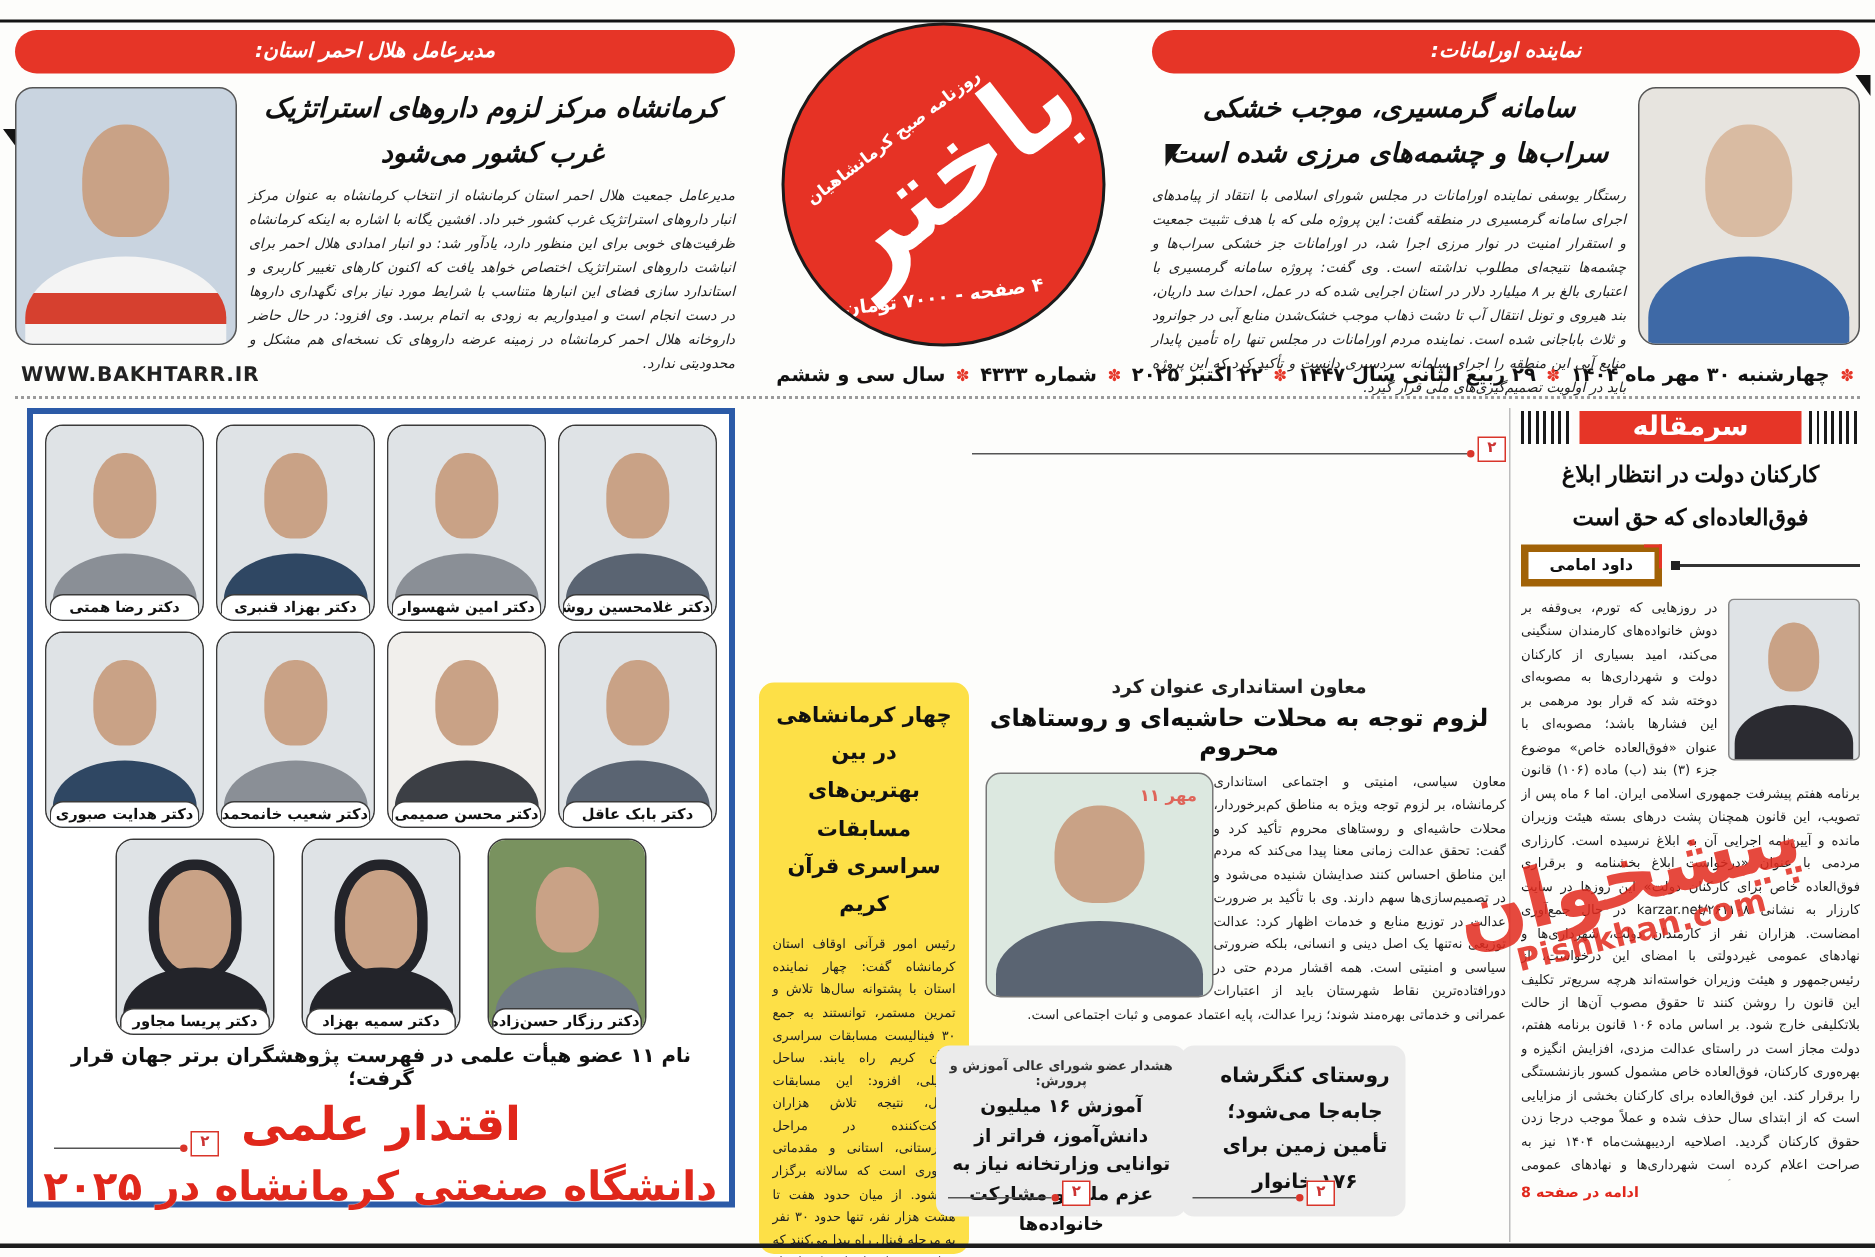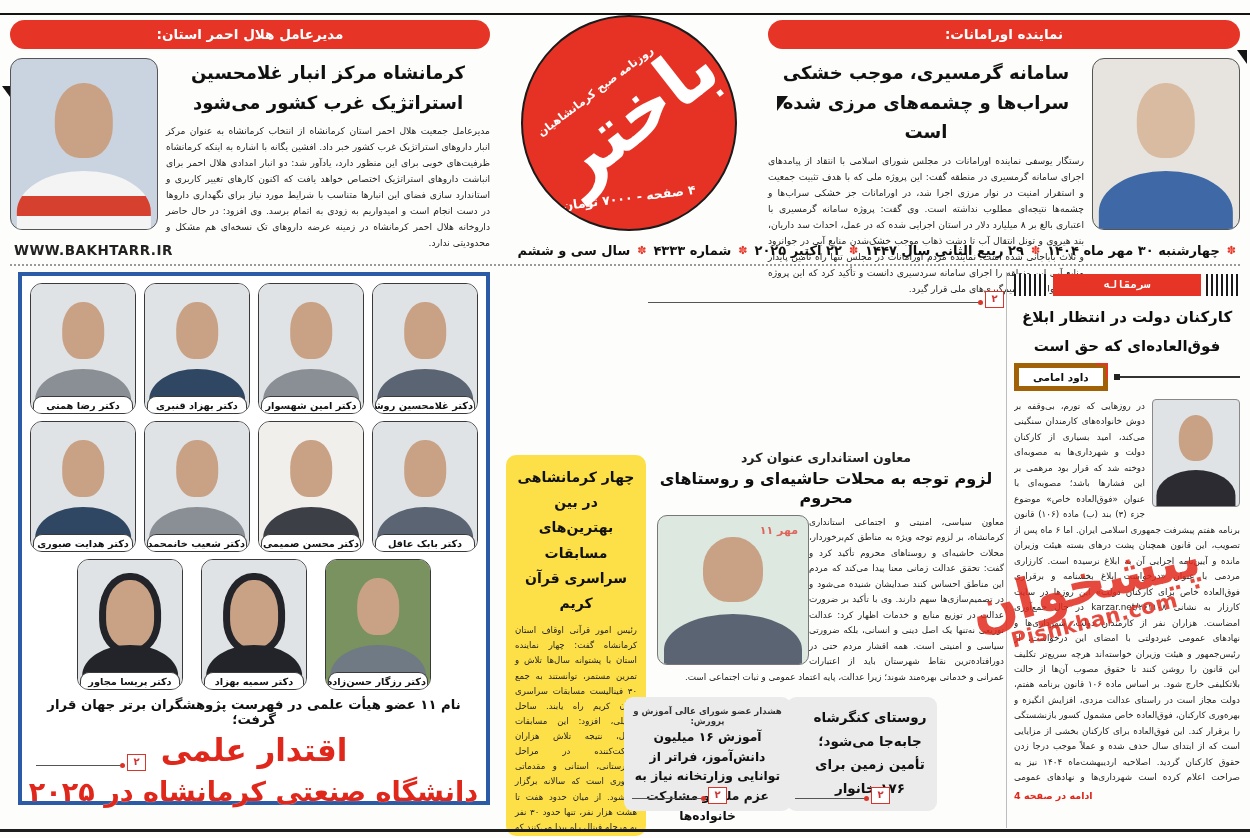--- a/index.html
+++ b/index.html
@@ -35,21 +35,21 @@
   .ph-blue::after { background:#3e69a6; }
   .ph-mint { background:#dce8e0; } .ph-dark::after { background:#2b2b31; }
 
   .pageref { display:flex; align-items:center; }
   .pageref .pbox { width:19px; height:17px; border:1.5px solid #d9352a; color:#c33; font-size:10px;
                    font-weight:bold; text-align:center; line-height:14px; background:#fff; flex:0 0 auto; }
   .pageref .pdot { width:5px; height:5px; background:#d9352a; border-radius:50%; margin:6px 2px 0 0; flex:0 0 auto; }
   .pageref .pline { height:1.5px; background:#555; flex:1; margin-top:6px; }
 
   
-  .topstory { position:absolute; top:20px; height:214px; }
+  .topstory { position:absolute; top:20px; height:214px;font-style:italic; }
   #box-tl { left:10px; width:480px; }
   #box-tr { left:768px; width:472px; }
   .topstory .content { display:flex; gap:8px; padding-top:7px; }
   .topstory .txt { flex:1; min-width:0; }
   .topstory h2 { font-size:18px; font-weight:bold; color:#111; text-align:center; line-height:1.65; margin:2px 0 6px; }
   .topstory p { font-size:9.2px; line-height:1.74; text-align:justify; color:#222; }
   .topstory .photo { flex:0 0 148px; height:172px; border:1.5px solid #555; border-radius:12px; margin-top:2px; }
 
   
   #logo { position:absolute; left:499px; top:15px; width:260px; height:220px; }
@@ -118,23 +118,23 @@
   .graybox h4 { font-size:12.3px; font-weight:bold; text-align:center; line-height:1.6; color:#111; }
   #village-box h4 { font-size:13.5px; line-height:1.75; }
   .graybox .pageref { position:absolute; left:8px; bottom:7px; width:95px; }
 
   
   .vline { position:absolute; left:1006px; top:272px; width:1px; height:556px; background:#bdbdbd; }
   #editorial { position:absolute; left:1014px; top:274px; width:226px; }
   .ed-labelrow { display:flex; align-items:center; gap:5px; height:22px; }
   .stripes { flex:1; height:22px;
              background:repeating-linear-gradient(90deg,#1b1b1b 0 2px,#fff 2px 5px); }
-  .ed-label { flex:0 0 148px; background:#e63527; color:#fff; font-size:11px; font-weight:bold;
-              text-align:center; line-height:22px;font-family:Liberation Mono, monospace; }
-  #editorial h3 { text-align:center; font-size:15px; font-weight:bold; line-height:1.9; color:#0f0f0f; margin:7px 0 2px; }
+  .ed-label { flex:0 0 148px; background:#e63527; color:#fff; font-size:18px; font-weight:bold;
+              text-align:center; line-height:22px; }
+  #editorial h3 { text-align:center; font-size:15px; font-weight:bold; line-height:1.9; color:#0f0f0f; margin:7px 0 2px;font-family:Liberation Serif, serif; }
   .authorrow { display:flex; align-items:center; margin:3px 0 8px; }
   .authorrow .aline { flex:1; height:1.5px; background:#333; }
   .authorrow .asq { width:6px; height:6px; background:#222; flex:0 0 auto; }
   .authorbox { position:relative; border:5px solid #a16207; font-size:10.5px; font-weight:bold;
                padding:3px 14px; margin-right:6px; color:#111; background:#fff; }
   .authorbox i { position:absolute; right:-5px; top:-5px; width:12px; height:16px;
                  border-right:2px solid #e63527; border-top:2px solid #e63527; }
   .ed-body { max-height:388px; overflow:hidden; font-size:8.8px; line-height:1.76; text-align:justify; color:#1d1d1d; }
   .ed-photo { float:right; width:88px; height:108px; border:1px solid #888; border-radius:4px;
               margin-left:7px; margin-bottom:3px; }
@@ -153,21 +153,21 @@
 
   <div class="topline"></div>
   <div class="fold fold-a"></div>
   <div class="fold fold-b"></div>
   <div class="fold fold-c"></div>
 
   <div class="topstory" id="box-tl">
     <div class="band">مدیرعامل هلال احمر استان:</div>
     <div class="content">
       <div class="txt">
-        <h2>کرمانشاه مرکز انبار غلامحسین استراتژیک غرب کشور می‌شود</h2>
+        <h2>کرمانشاه مرکز لزوم داروهای استراتژیک غرب کشور می‌شود</h2>
         <p>مدیرعامل جمعیت هلال احمر استان کرمانشاه از انتخاب کرمانشاه به عنوان مرکز انبار داروهای استراتژیک غرب کشور خبر داد. افشین یگانه با اشاره به اینکه کرمانشاه ظرفیت‌های خوبی برای این منظور دارد، یادآور شد: دو انبار امدادی هلال احمر برای انباشت داروهای استراتژیک اختصاص خواهد یافت که اکنون کارهای تغییر کاربری و استاندارد سازی فضای این انبارها متناسب با شرایط مورد نیاز برای نگهداری داروها در دست انجام است و امیدواریم به زودی به اتمام برسد. وی افزود: در حال حاضر داروخانه هلال احمر کرمانشاه در زمینه عرضه داروهای تک نسخه‌ای هم مشکل و محدودیتی ندارد.</p>
       </div>
       <div class="photo portrait ph-redcrescent"></div>
     </div>
   </div>
 
   <div id="logo">
     <div class="circle">
       <span class="logo-tagline">روزنامه صبح کرمانشاهیان</span>
       <span class="logo-name">باختر</span>
@@ -316,21 +316,21 @@
     <h3>کارکنان دولت در انتظار ابلاغ فوق‌العاده‌ای که حق است</h3>
     <div class="authorrow">
       <span class="aline"></span>
       <span class="asq"></span>
       <span class="authorbox"><i></i><span>داود امامی</span></span>
     </div>
     <div class="ed-body">
       <span class="ed-photo portrait ph-dark"></span>
       <span>در روزهایی که تورم، بی‌وقفه بر دوش خانواده‌های کارمندان سنگینی می‌کند، امید بسیاری از کارکنان دولت و شهرداری‌ها به مصوبه‌ای دوخته شد که قرار بود مرهمی بر این فشارها باشد؛ مصوبه‌ای با عنوان «فوق‌العاده خاص» موضوع جزء (۳) بند (ب) ماده (۱۰۶) قانون برنامه هفتم پیشرفت جمهوری اسلامی ایران. اما ۶ ماه پس از تصویب، این قانون همچنان پشت درهای بسته هیئت وزیران مانده و آیین‌نامه اجرایی آن به ابلاغ نرسیده است. کارزاری مردمی با عنوان «درخواست ابلاغ بخشنامه و برقراری فوق‌العاده خاص برای کارکنان دولت» این روزها در سایت کارزار به نشانی karzar.net/۲۶۱۱۰۸ در حال جمع‌آوری امضاست. هزاران نفر از کارمندان دولت، شهرداری‌ها و نهادهای عمومی غیردولتی با امضای این درخواست، از رئیس‌جمهور و هیئت وزیران خواسته‌اند هرچه سریع‌تر تکلیف این قانون را روشن کنند تا حقوق مصوب آن‌ها از حالت بلاتکلیفی خارج شود. بر اساس ماده ۱۰۶ قانون برنامه هفتم، دولت مجاز است در راستای عدالت مزدی، افزایش انگیزه و بهره‌وری کارکنان، فوق‌العاده خاص مشمول کسور بازنشستگی را برقرار کند. این فوق‌العاده برای کارکنان بخشی از مزایایی است که از ابتدای سال حذف شده و عملاً موجب درجا زدن حقوق کارکنان گردید. اصلاحیه اردیبهشت‌ماه ۱۴۰۴ نیز به صراحت اعلام کرده است شهرداری‌ها و نهادهای عمومی غیردولتی می‌توانند با تأیید وزارت کشور و متناسب با درجه شهرداری‌ها مشمول این فوق‌العاده شوند. با این حال، در عمل، هنوز آیین‌نامه اجرایی آن از سوی هیئت وزیران ابلاغ نشده است. طبق گزارش‌ها، بسیاری از شهرداری‌ها آمادگی مالی خود را برای اجرای مصوبه اعلام کرده‌اند و حتی سازمان شهرداری‌ها و دهیاری‌های کشور نیز پیگیر ابلاغ دستورالعمل بوده است. با وجود این، نبود مصوبه نهایی باعث شده است اجرای قانون در هاله‌ای از ابهام بماند. نتیجه این تعلل، نارضایتی و ناامیدی هزاران کارمند خدوم است که حقوق آن‌ها با وجود تصویب افزایش قانونی، همچنان ثابت مانده است.</span>
     </div>
-    <div class="ed-more">ادامه در صفحه 4</div>
+    <div class="ed-more">ادامه در صفحه 8</div>
   </div>
 
   <div id="watermark">
     <div class="wm-fa">پیشخوان</div>
     <div class="wm-en">Pishkhan.com</div>
   </div>
 
   <div class="bottomline"></div>
 </div>
 

